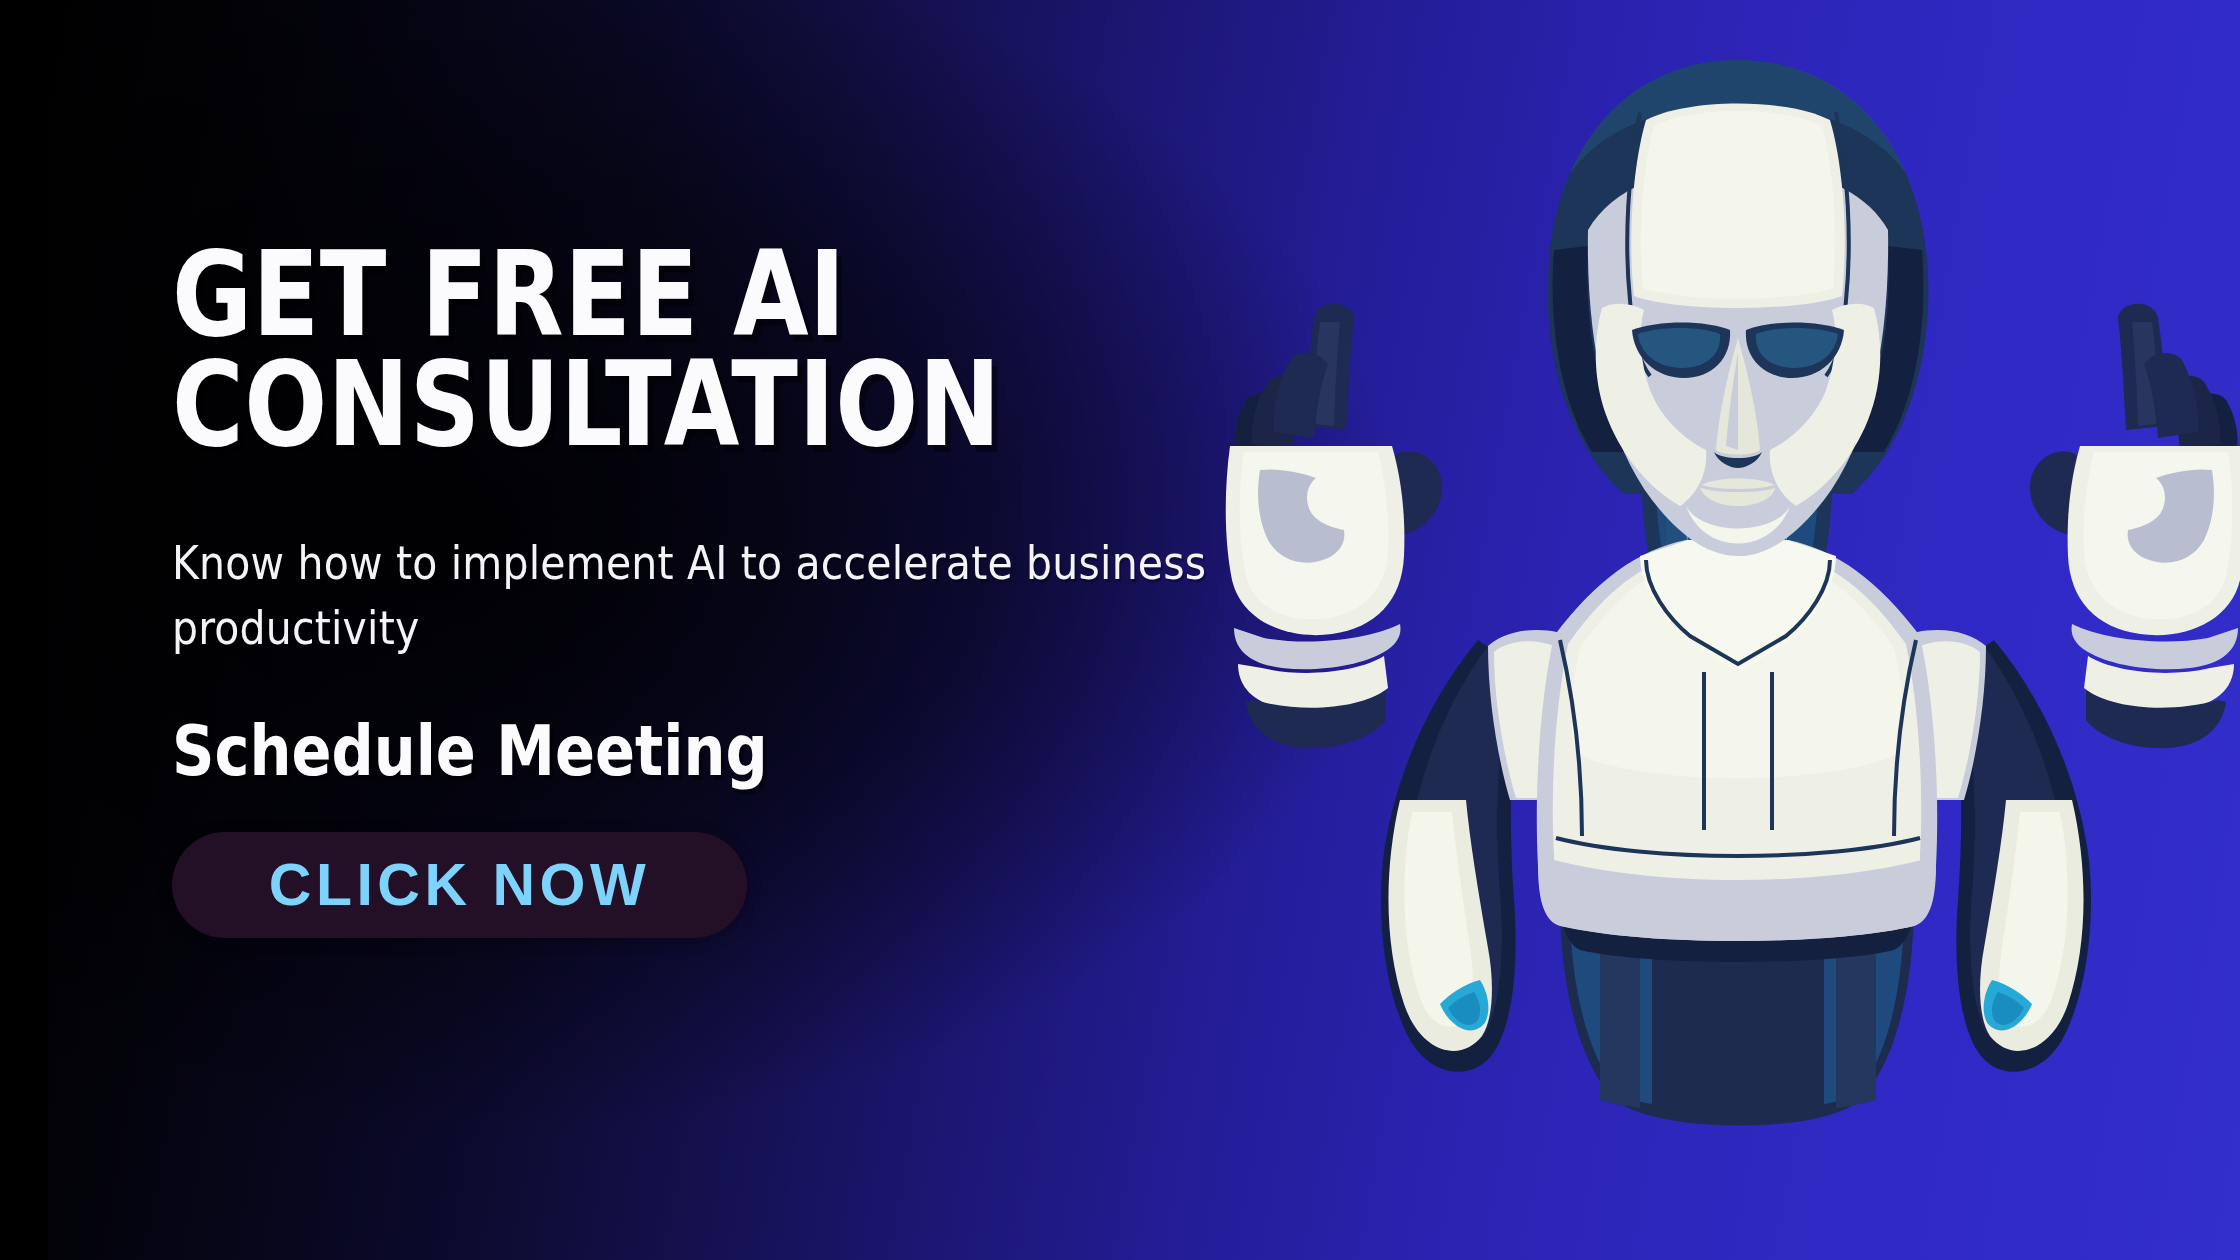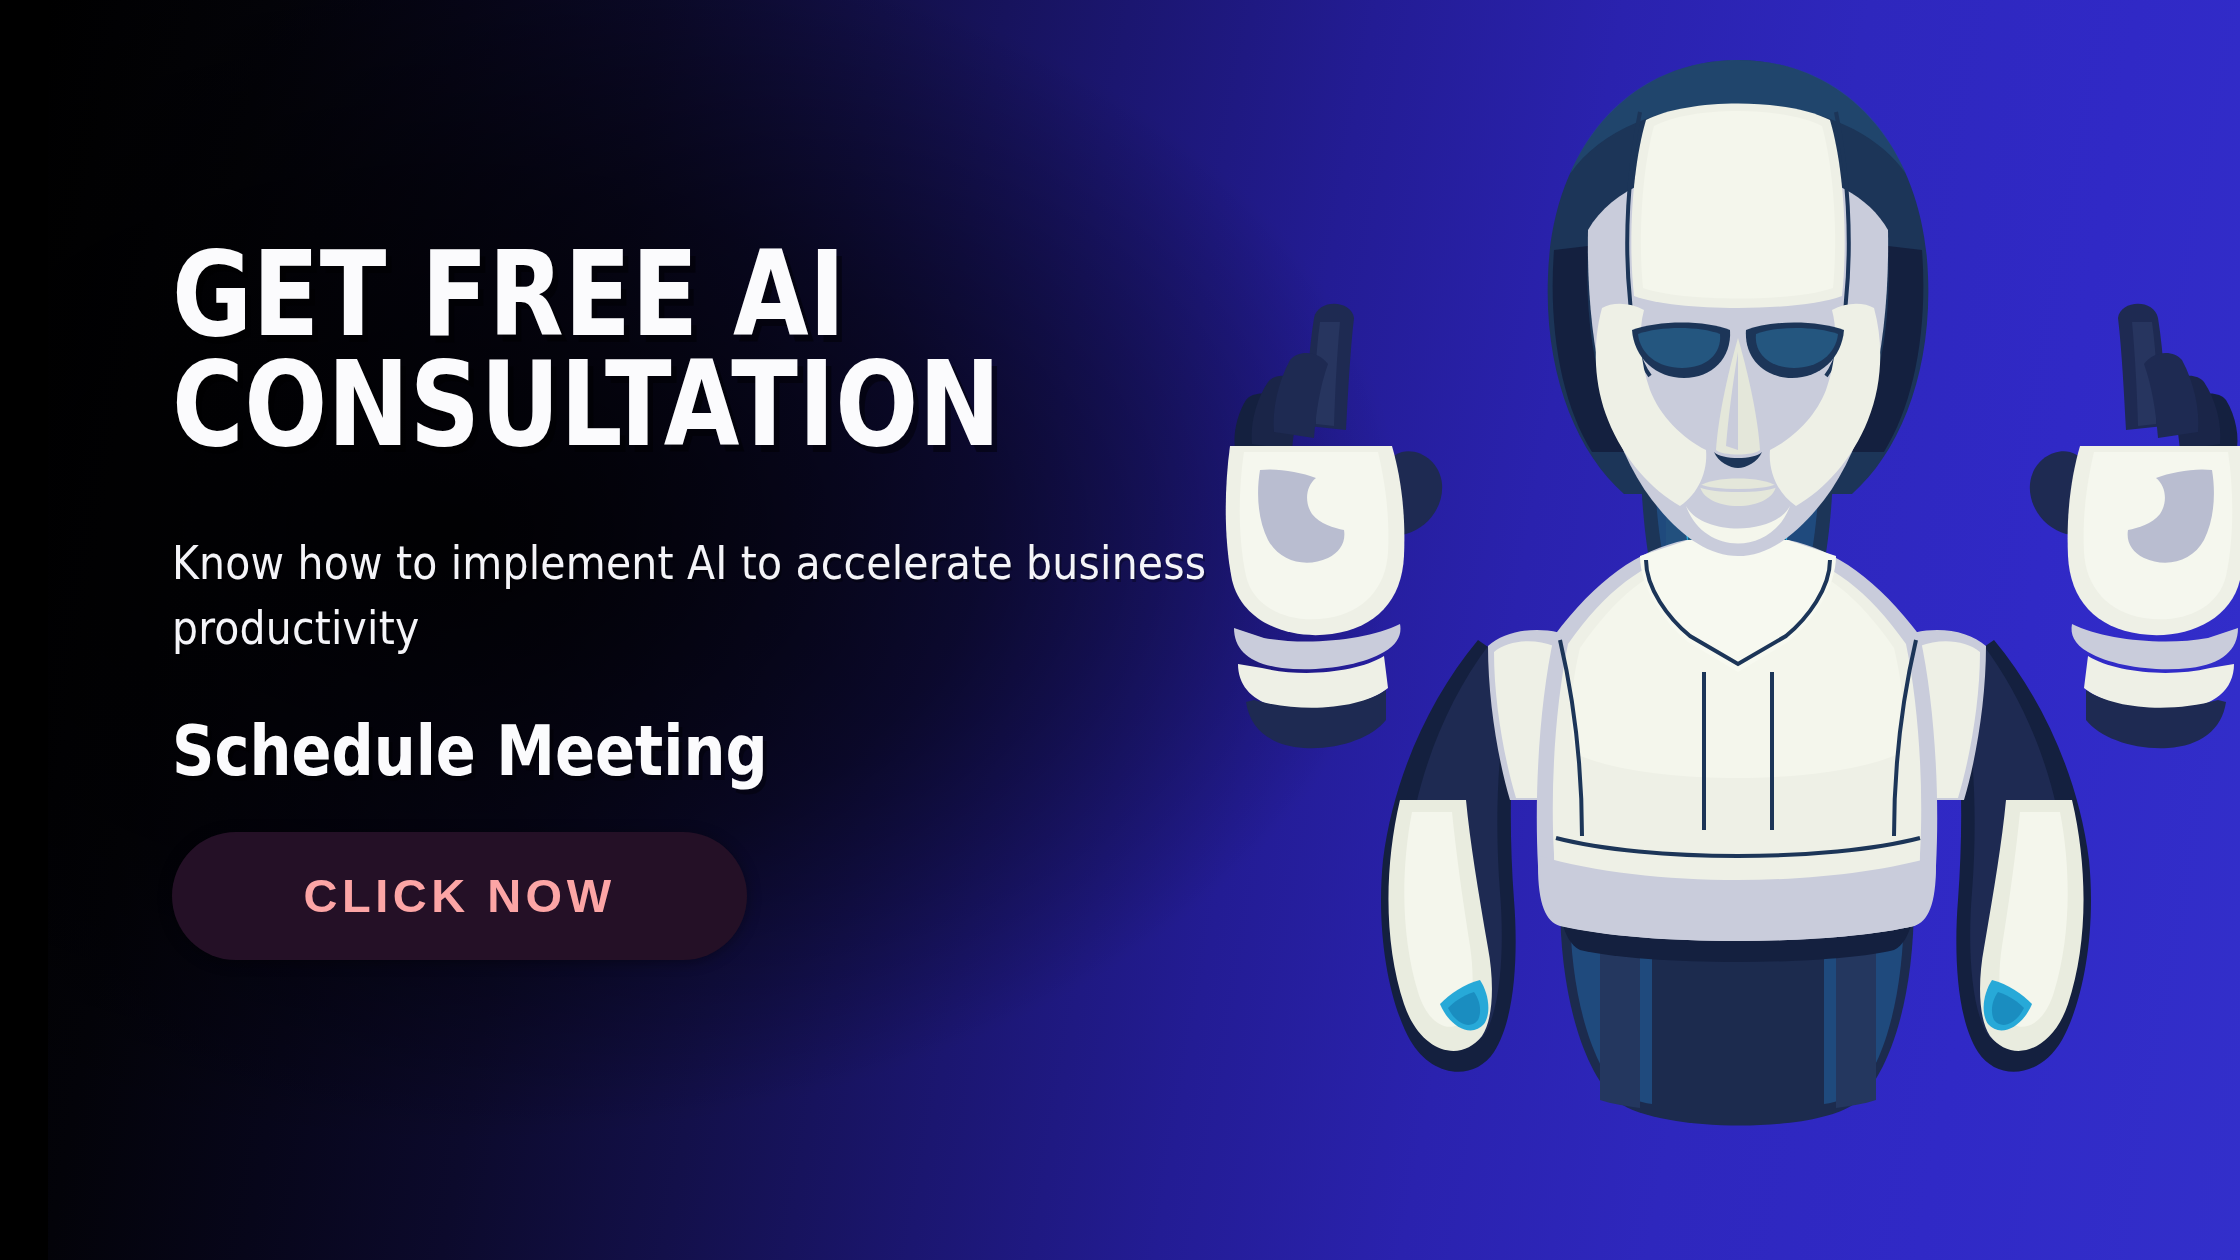--- a/index.html
+++ b/index.html
@@ -84,28 +84,28 @@
     white-space:nowrap;
   }
 
   .cta-wrap { margin-top:44px; }
 
   .cta-button {
     display:inline-flex;
     align-items:center;
     justify-content:center;
     width:575px;
-    height:128px;
+    height:106px;
     border:none;
     border-radius:64px;
     background:#241026;
-    color:#fca5a5;
+    color:#7dd3fc;
     font-family:"Liberation Sans", sans-serif;
     font-weight:700;
-    font-size:47px;
+    font-size:59px;
     letter-spacing:4.5px;
     cursor:pointer;
     box-shadow:0 2px 14px rgba(0,0,0,0.35);
   }
 
   
   .robot {
     position:absolute;
     right:0; top:0;
     width:1100px; height:1260px;

